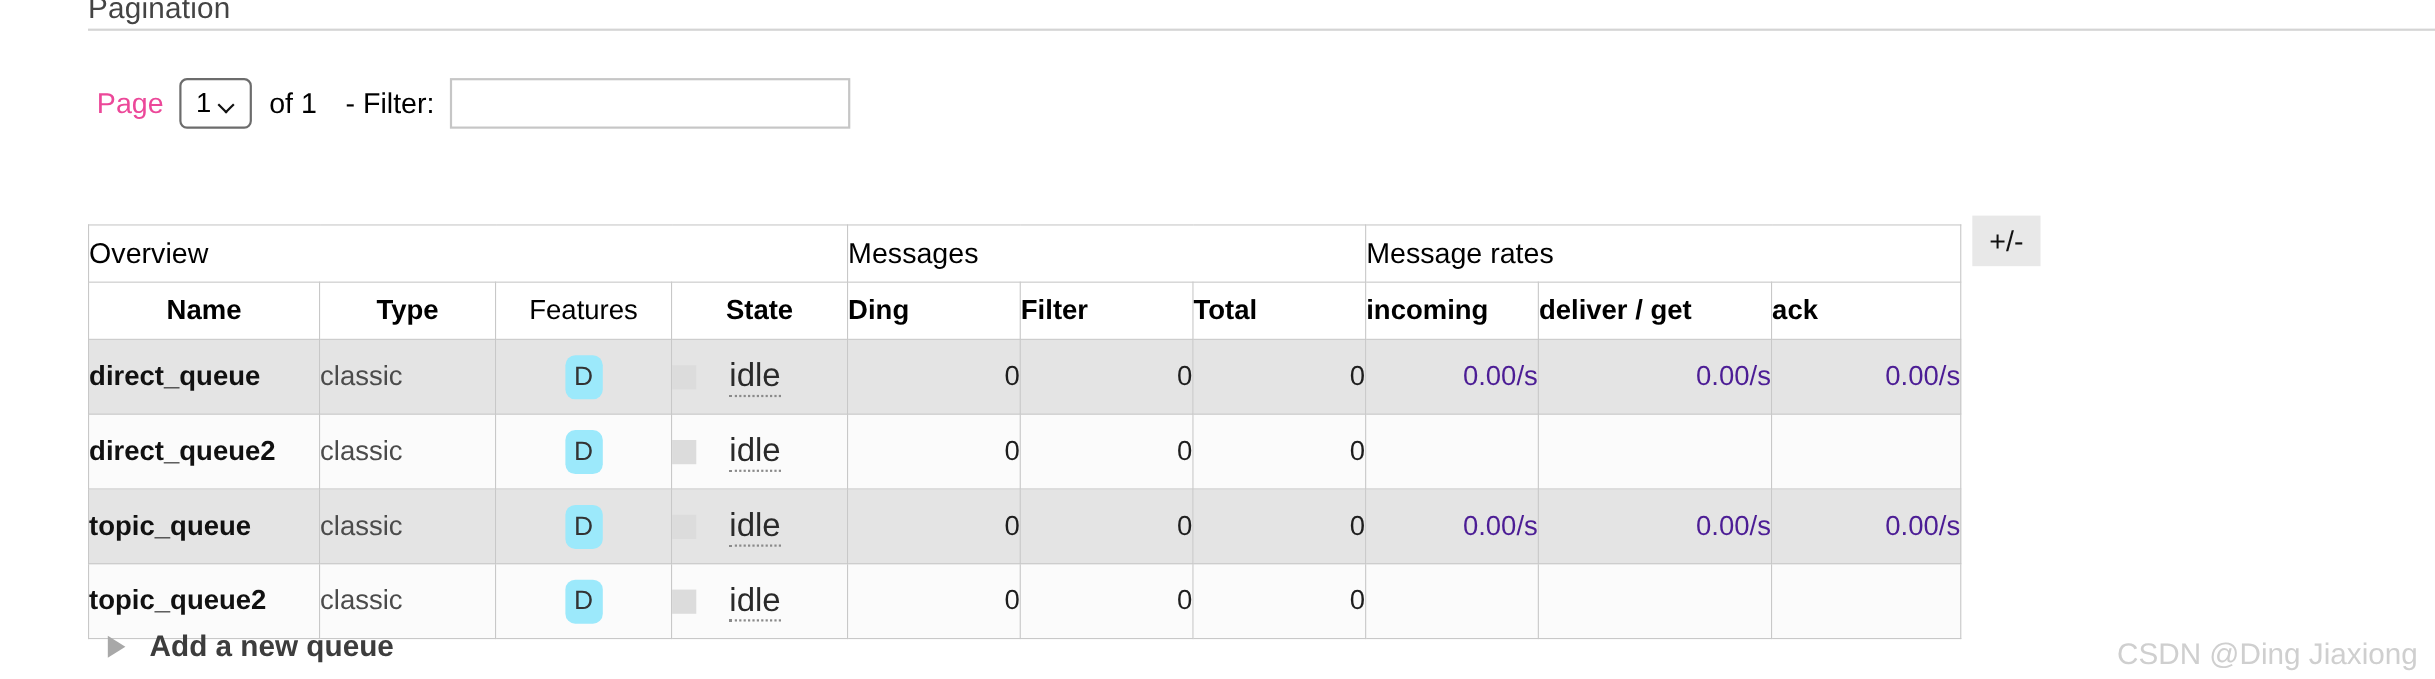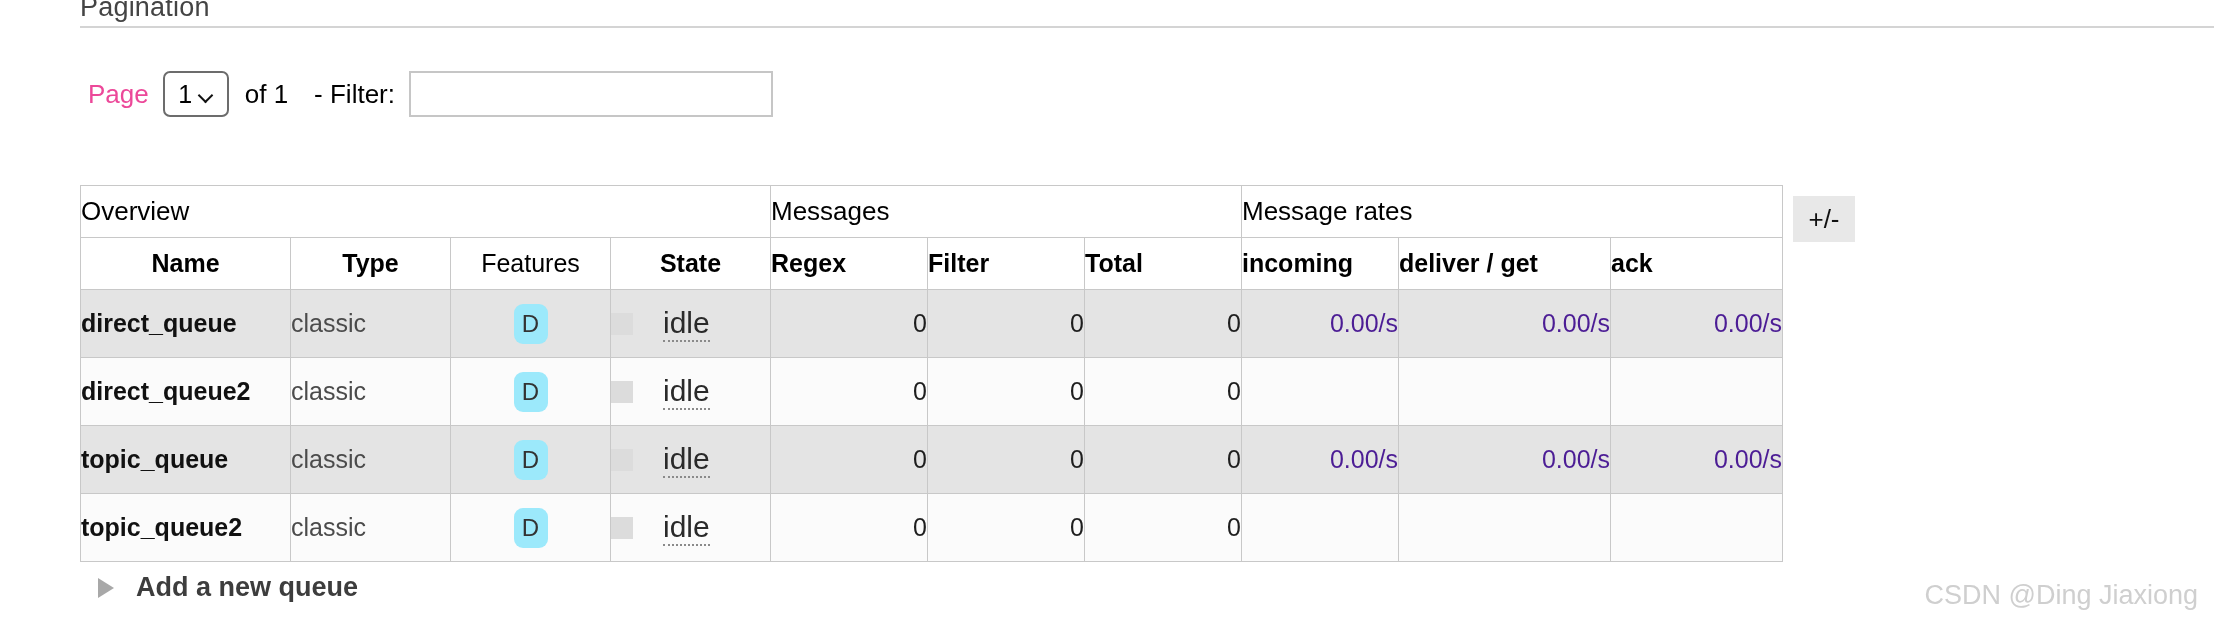--- a/index.html
+++ b/index.html
@@ -122,21 +122,21 @@
     justify-content: center;
     font-size: 24px;
     color: #111;
     cursor: pointer;
   }
 
   
   .qtable {
     position: absolute;
     left: 80px;
-    top: 185px;
+    top: 204px;
     border-collapse: collapse;
     table-layout: fixed;
     background: #fff;
   }
   .qtable td, .qtable th {
     border: 1.5px solid #c8c8c8;
     padding: 0;
     box-sizing: border-box;
   }
 
@@ -303,21 +303,21 @@
     <tr>
       <th class="grp-cell" colspan="4">Overview</th>
       <th class="grp-cell" colspan="3">Messages</th>
       <th class="grp-cell" colspan="3">Message rates</th>
     </tr>
     <tr>
       <th class="col-head">Name</th>
       <th class="col-head">Type</th>
       <th class="col-head plain">Features</th>
       <th class="col-head">State</th>
-      <th class="col-head num">Regex</th>
+      <th class="col-head num">Ding</th>
       <th class="col-head num">Filter</th>
       <th class="col-head num">Total</th>
       <th class="col-head num">incoming</th>
       <th class="col-head num">deliver / get</th>
       <th class="col-head num">ack</th>
     </tr>
   </thead>
   <tbody>
     <tr class="row-odd">
       <td class="cell c-name">direct_queue</td>

